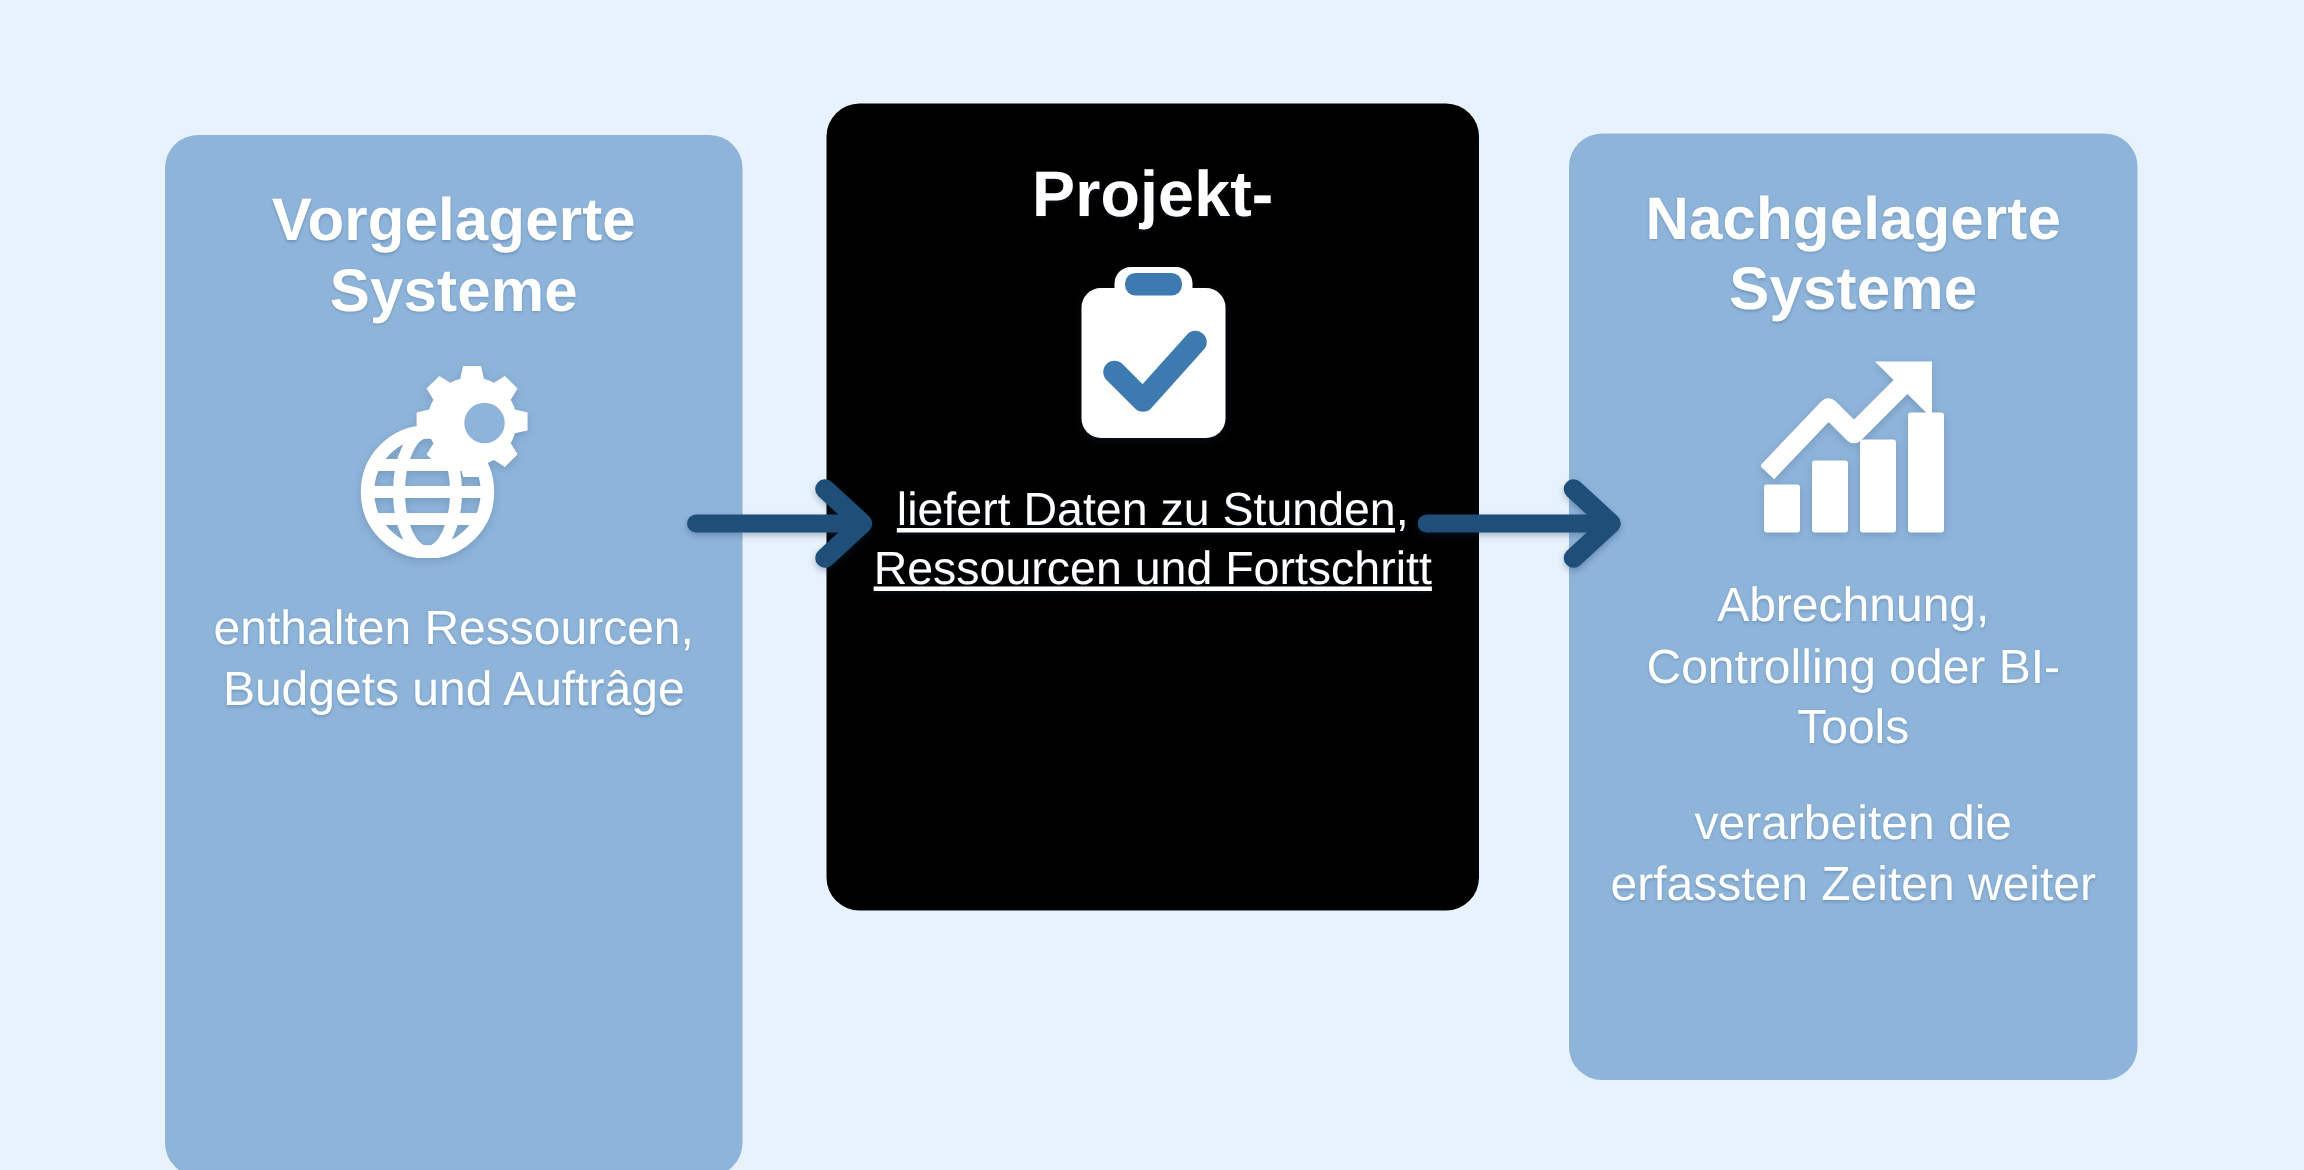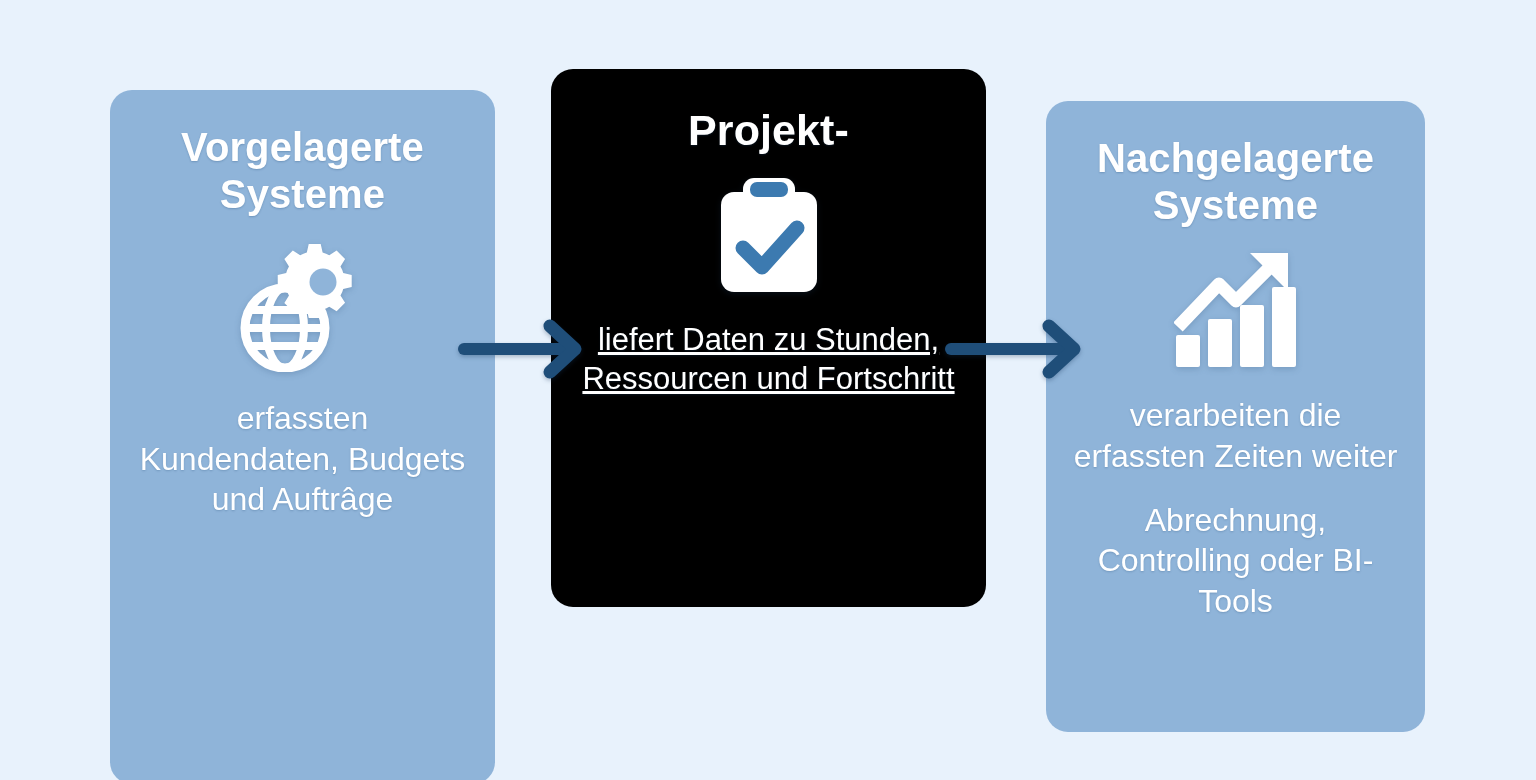--- a/index.html
+++ b/index.html
@@ -20,21 +20,21 @@
     display:flex;
     flex-direction:column;
     align-items:center;
     text-align:center;
   }
   .card.side { background:#8fb4d9; }
   .card.center { background:#000000; }
 
   #card-upstream   { left:110px; top:90px;  width:385px; height:694px; padding:34px 26px 0; }
   #card-core       { left:551px; top:69px;  width:435px; height:538px; padding:36px 22px 0; }
-  #card-downstream { left:1046px; top:101px; width:379px; height:631px; padding:34px 22px 0; }
+  #card-downstream { left:1046px; top:89px; width:379px; height:631px; padding:34px 22px 0; }
 
   .card-title {
     color:#ffffff;
     font-weight:700;
     line-height:1.18;
     letter-spacing:.1px;
     text-shadow:0 1px 2px rgba(30,70,110,.28);
   }
   .side .card-title   { font-size:40px; }
   .center .card-title { font-size:43px; }
@@ -82,21 +82,21 @@
 
         <circle cx="46" cy="88" r="40" fill="none" stroke="#ffffff" stroke-width="9"></circle>
         <ellipse cx="46" cy="88" rx="19" ry="40" fill="none" stroke="#ffffff" stroke-width="8"></ellipse>
         <line x1="8" y1="70" x2="84" y2="70" stroke="#ffffff" stroke-width="8"></line>
         <line x1="6" y1="88" x2="86" y2="88" stroke="#ffffff" stroke-width="8"></line>
         <line x1="8" y1="106" x2="84" y2="106" stroke="#ffffff" stroke-width="8"></line>
       </svg>
     </div>
 
     <div class="card-body">
-      <div class="card-line">erfassten Kundendaten, Budgets und Auftrâge</div>
+      <div class="card-line">enthalten Ressourcen, Budgets und Auftrâge</div>
     </div>
   </div>
 
   <div class="card center" id="card-core">
     <div class="card-title">
       <div>Projekt-</div>
     </div>
 
     <div class="card-icon">
       <svg width="104" height="116" viewBox="0 0 104 116" aria-hidden="true">
@@ -123,22 +123,22 @@
         <rect x="2" y="84" width="24" height="32" rx="2"></rect>
         <rect x="34" y="68" width="24" height="48" rx="2"></rect>
         <rect x="66" y="54" width="24" height="62" rx="2"></rect>
         <rect x="98" y="36" width="24" height="80" rx="2"></rect>
         <path d="M4 76 L45 33 L62 50 L104 8" fill="none" stroke="#ffffff" stroke-width="13" stroke-linejoin="round" stroke-linecap="butt"></path>
         <path d="M76 2 L114 2 L114 40 L101 27 L89 15 Z"></path>
       </svg>
     </div>
 
     <div class="card-body">
+      <div class="card-line">Abrechnung, Controlling oder BI-Tools</div>
       <div class="card-line">verarbeiten die erfassten Zeiten weiter</div>
-      <div class="card-line">Abrechnung, Controlling oder BI-Tools</div>
     </div>
   </div>
 
   <div class="arrow" id="arrow-1">
     <svg width="130" height="62" viewBox="0 0 130 62" aria-hidden="true">
       <line x1="6" y1="31" x2="108" y2="31" stroke="#1f4e79" stroke-width="12" stroke-linecap="round"></line>
       <path d="M92 8 L117 31 L92 54" fill="none" stroke="#1f4e79" stroke-width="13" stroke-linecap="round" stroke-linejoin="round"></path>
     </svg>
   </div>
 

